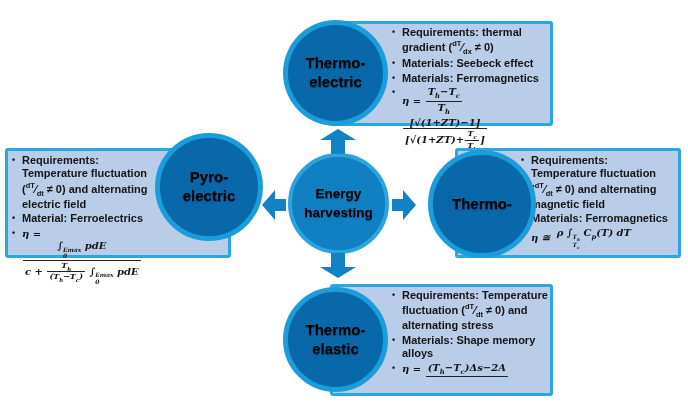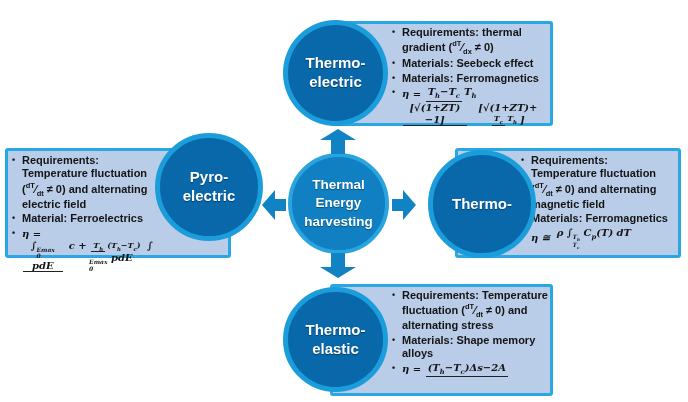--- a/index.html
+++ b/index.html
@@ -4,30 +4,30 @@
 <style>
   html,body{margin:0;padding:0;background:#fff;}
   .canvas{position:relative;width:688px;height:402px;background:#ffffff;
           font-family:"Liberation Sans",sans-serif;overflow:hidden;}
   .box{position:absolute;background:#b9cde8;border:3px solid #29a7e2;
        border-radius:3px;box-sizing:border-box;}
   .circle{position:absolute;border-radius:50%;background:#0868aa;
           border:5px solid #1b9ddb;box-sizing:border-box;
           display:flex;align-items:center;justify-content:center;}
   .center-circle{background:#1080c2;border:4px solid #2aa4de;}
-  .clabel{color:#ffffff;font-weight:bold;font-size:15px;line-height:1.25;
+  .clabel{color:#000000;font-weight:bold;font-size:15px;line-height:1.25;
           text-align:center;text-shadow:0 1px 1px rgba(0,0,0,.4);}
   .center-circle .clabel{font-size:13.5px;line-height:1.35;}
   .list{position:absolute;color:#141414;font-size:11px;line-height:1.22;font-weight:600;}
   .row{display:flex;margin-bottom:1px;}
   .blt{flex:0 0 10px;width:10px;font-size:9px;padding-top:1px;}
   .btxt{flex:1;}
   .btxt sub,.btxt sup{font-size:0.68em;}
   .math{font-family:"DejaVu Serif",serif;font-style:italic;font-size:10px;}
-  .fr{display:inline-flex;text-align:center;
+  .fr{display:inline-flex;flex-direction:column;text-align:center;
       vertical-align:middle;line-height:1.15;margin:0 1px;}
   .fr>.nu{border-bottom:1px solid #222;padding:0 2px;}
   .fr>.de{padding:0 2px;}
   .fr.sm{font-size:0.8em;}
   .ss{display:inline-flex;flex-direction:column;font-size:0.6em;line-height:1.05;
       vertical-align:-0.5em;text-align:left;}
   .arrow{position:absolute;}
 </style>
 </head>
 <body>
@@ -148,21 +148,20 @@
   </div>
   <div class="circle" style="left:283px;top:287px;width:105px;height:105px;">
     <div class="clabel">
       <div>Thermo-</div>
       <div>elastic</div>
     </div>
   </div>
 
   <div class="circle center-circle" style="left:288px;top:153px;width:101px;height:101px;">
     <div class="clabel">
-      <div>Thermal</div>
       <div>Energy</div>
       <div>harvesting</div>
     </div>
   </div>
 
   <div class="arrow" style="left:320px;top:129px;">
     <svg width="36" height="25">
         <polygon points="18,0 0,11 11,11 11,25 25,25 25,11 36,11" fill="#1182c4"></polygon>
       </svg>
   </div>

